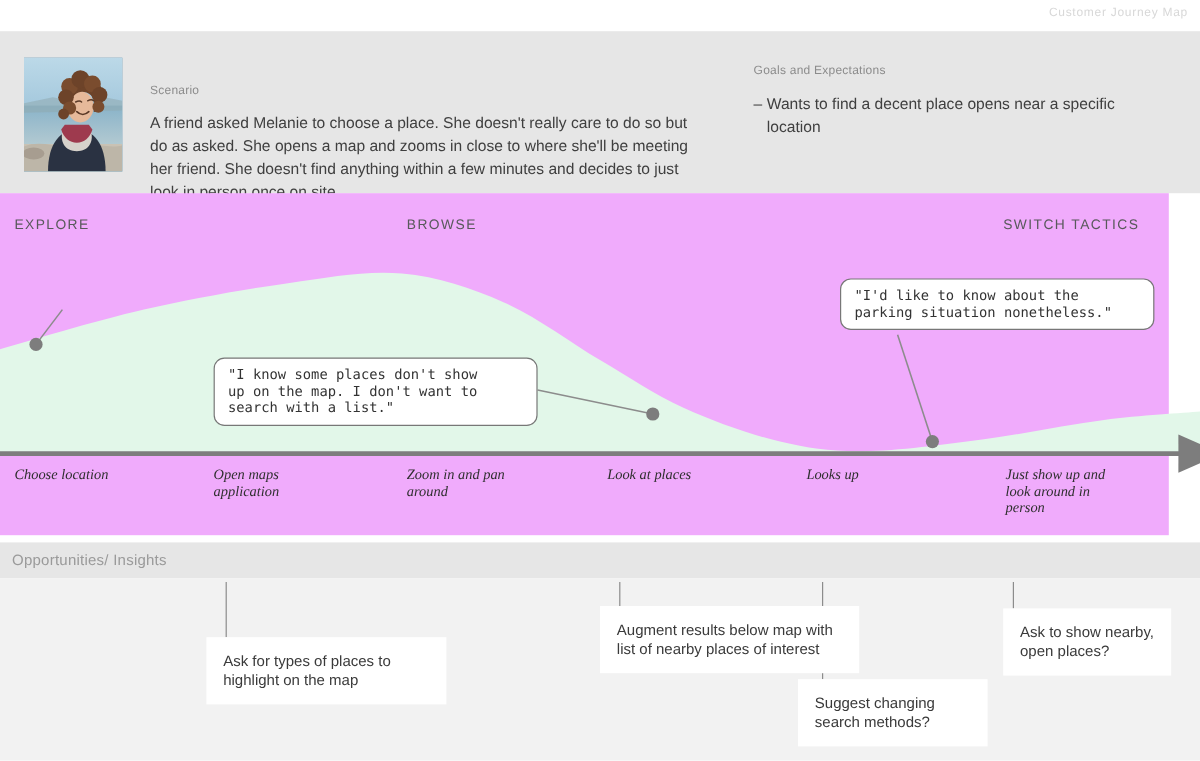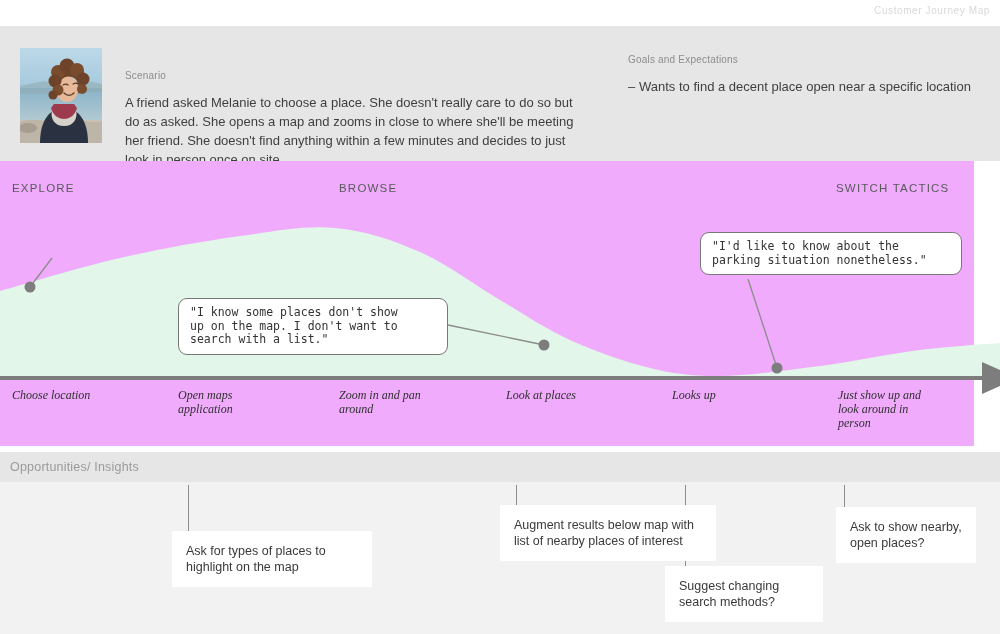--- a/index.html
+++ b/index.html
@@ -156,21 +156,21 @@
 
     <div class="col-scenario">
       <div class="section-label">Scenario</div>
       <div class="body-copy">A friend asked Melanie to choose a place. She doesn't really care to do so but do as asked. She opens a map and zooms in close to where she'll be meeting her friend. She doesn't find anything within a few minutes and decides to just look in person once on site.</div>
     </div>
 
     <div class="col-goals">
       <div class="section-label">Goals and Expectations</div>
       <div class="goal-item">
         <span class="goal-dash">–</span>
-        <span class="goal-text">Wants to find a decent place open near a specific location</span>
+        <span class="goal-text">Wants to find a decent place opens near a specific location</span>
       </div>
     </div>
   </div>
 
   <div class="journey">
 
     <div class="phase" id="phase-0" style="left: 12px;">EXPLORE</div>
     <div class="phase" id="phase-1" style="left: 339px; text-align: center;">BROWSE</div>
     <div class="phase" id="phase-2" style="left: 836px;">SWITCH TACTICS</div>
 

